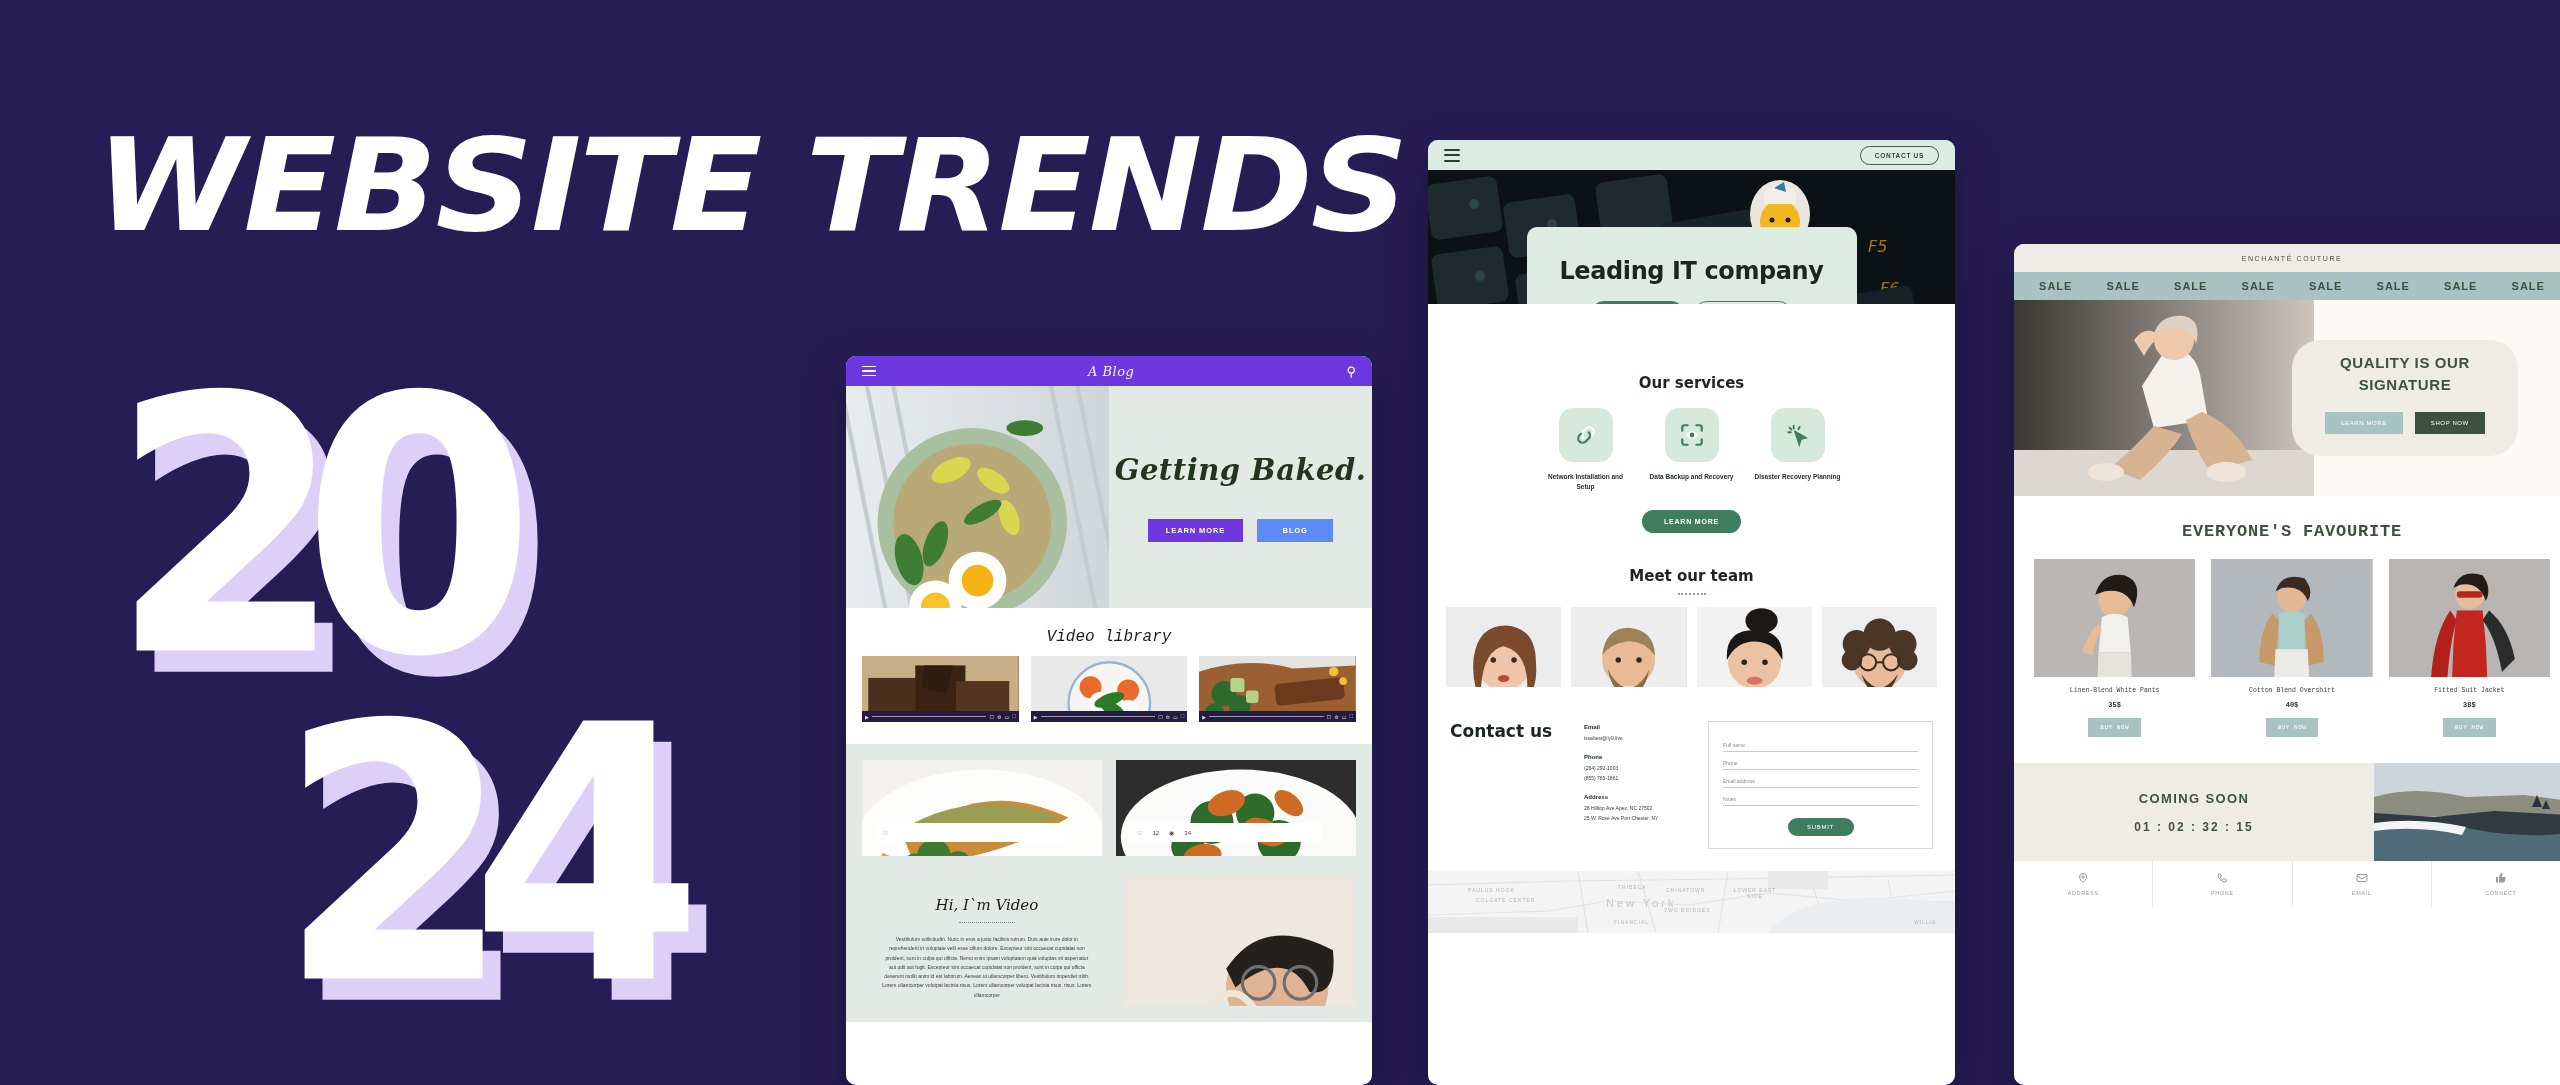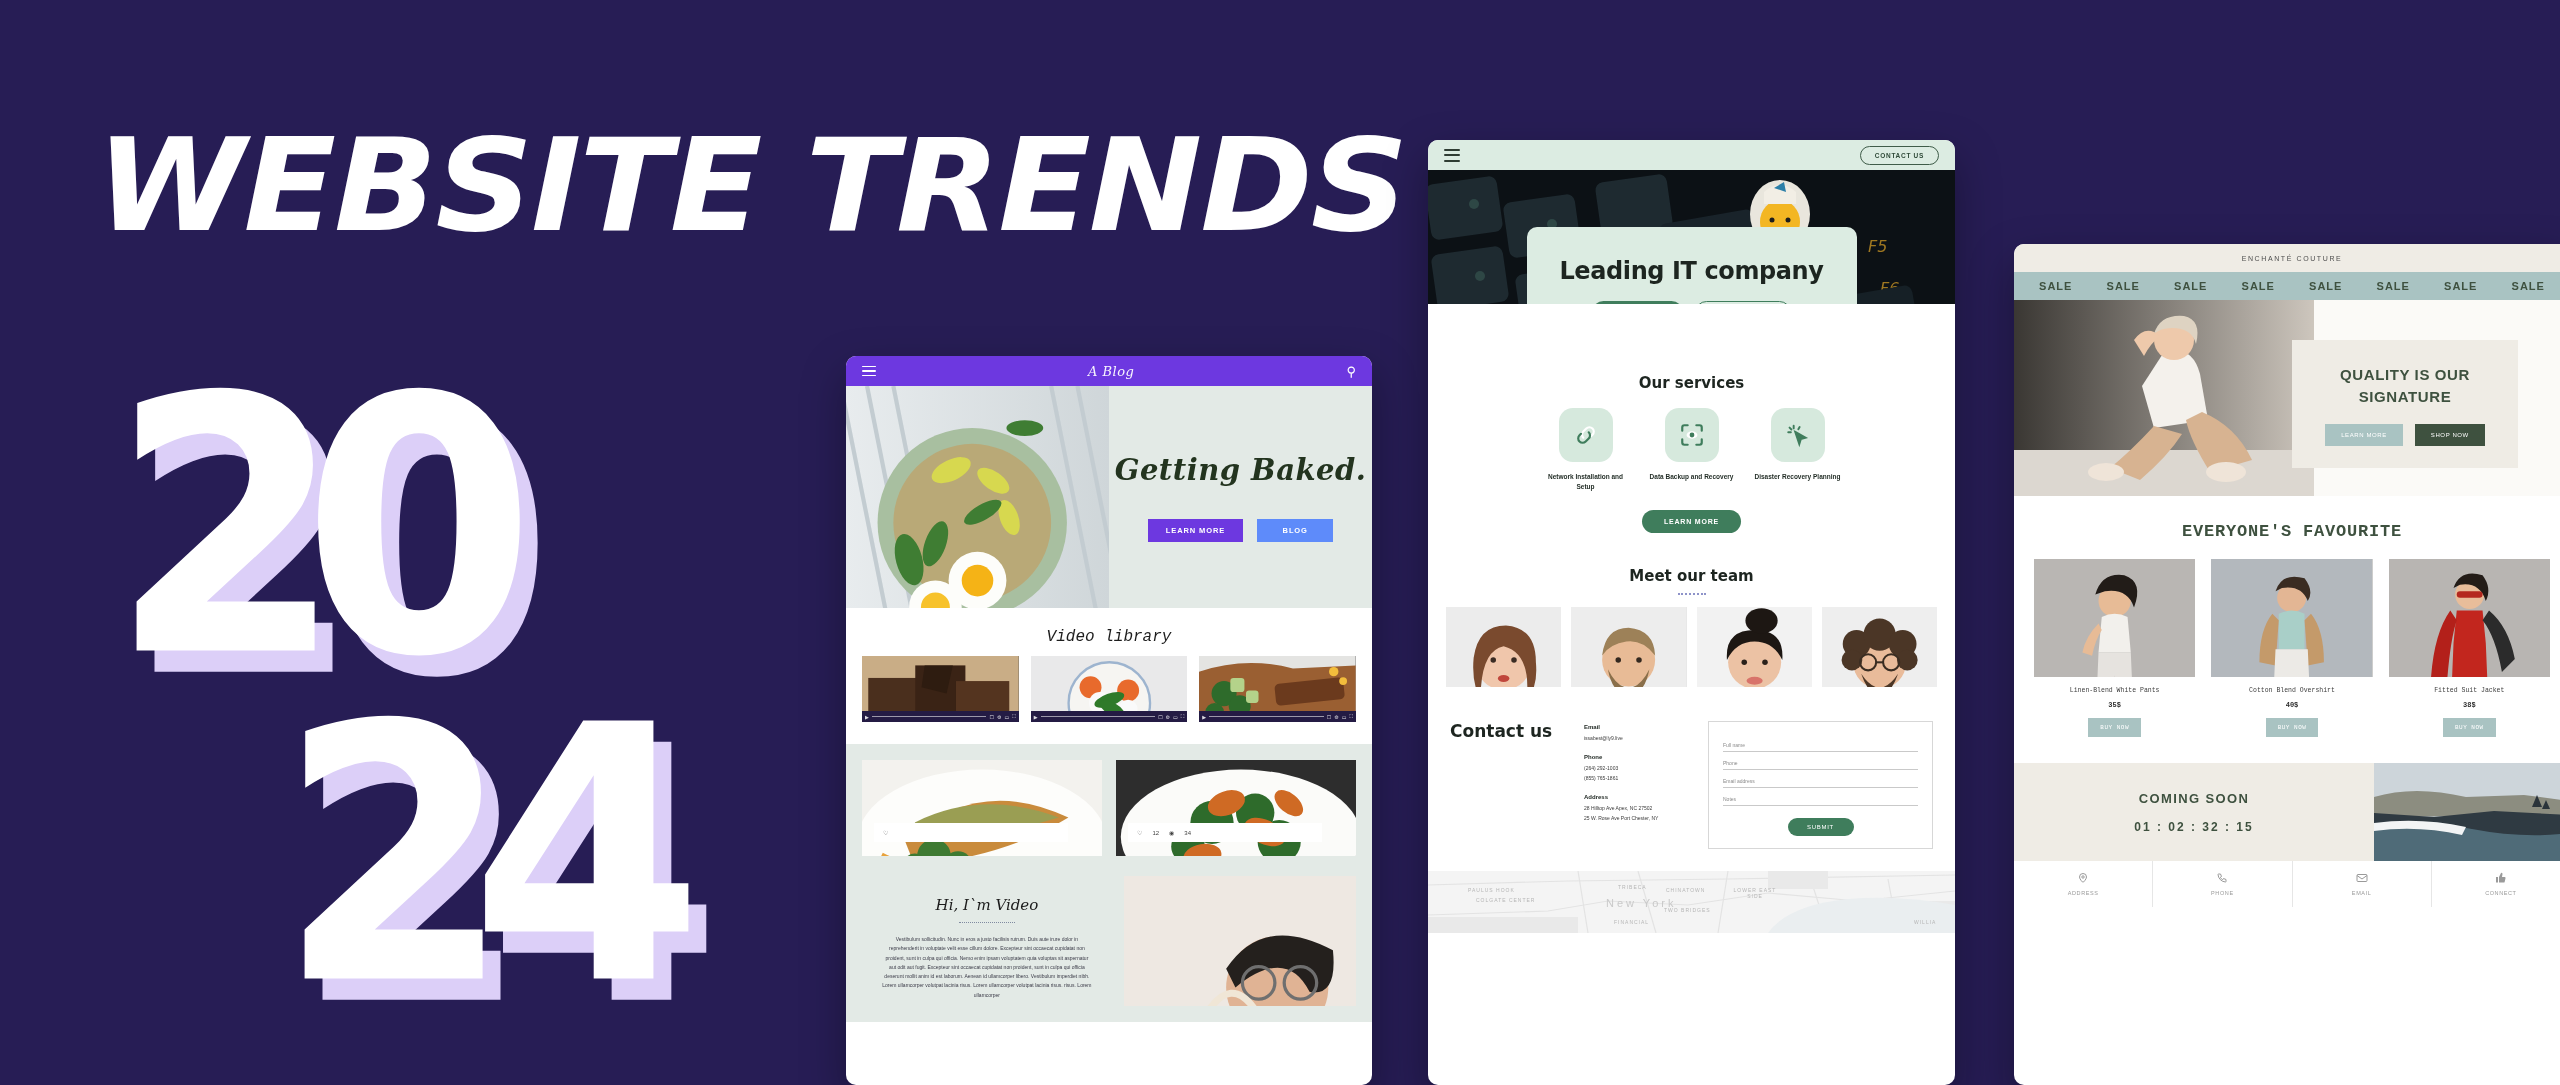--- a/index.html
+++ b/index.html
@@ -186,21 +186,21 @@
   .fa-brand { font-size: 7px; letter-spacing: 1.6px; color: #4d4d4d; }
   .fa-sale {
     height: 28px; background: #a9c3c2; display: flex; align-items: center;
     justify-content: space-around; padding: 0 8px;
   }
   .fa-sale span { font-size: 11px; font-weight: 700; letter-spacing: 1px; color: #3e513f; }
   .fa-hero { position: relative; height: 196px; background: #fbfaf7; }
   .fa-hero-img { position: absolute; left: 0; top: 0; width: 300px; height: 196px; overflow:hidden; background:#cfc7bd; }
   .fa-hero-card {
     position: absolute; right: 52px; top: 40px; width: 226px;
-    background: #efece5; padding: 24px 14px 22px; text-align: center;
+    background: #efece5; padding: 12px 14px 22px; text-align: center; border-radius: 28px;
   }
   .fa-hero-h1 {
     font-size: 15px; font-weight: 700; color: #3e513f; letter-spacing: .6px; line-height: 1.45;
   }
   .fa-hero-btns { display: flex; gap: 12px; justify-content: center; margin-top: 16px; }
   .fa-btn { font-size: 6px; letter-spacing: .6px; color: #fff; padding: 8px 16px; min-width: 64px; text-align:center; }
   .fa-btn.teal { background: #a9c3c2; }
   .fa-btn.green { background: #3e513f; }
 
   .fa-fav { padding: 26px 20px 0; text-align: center; font-family: Liberation Mono, monospace; }

